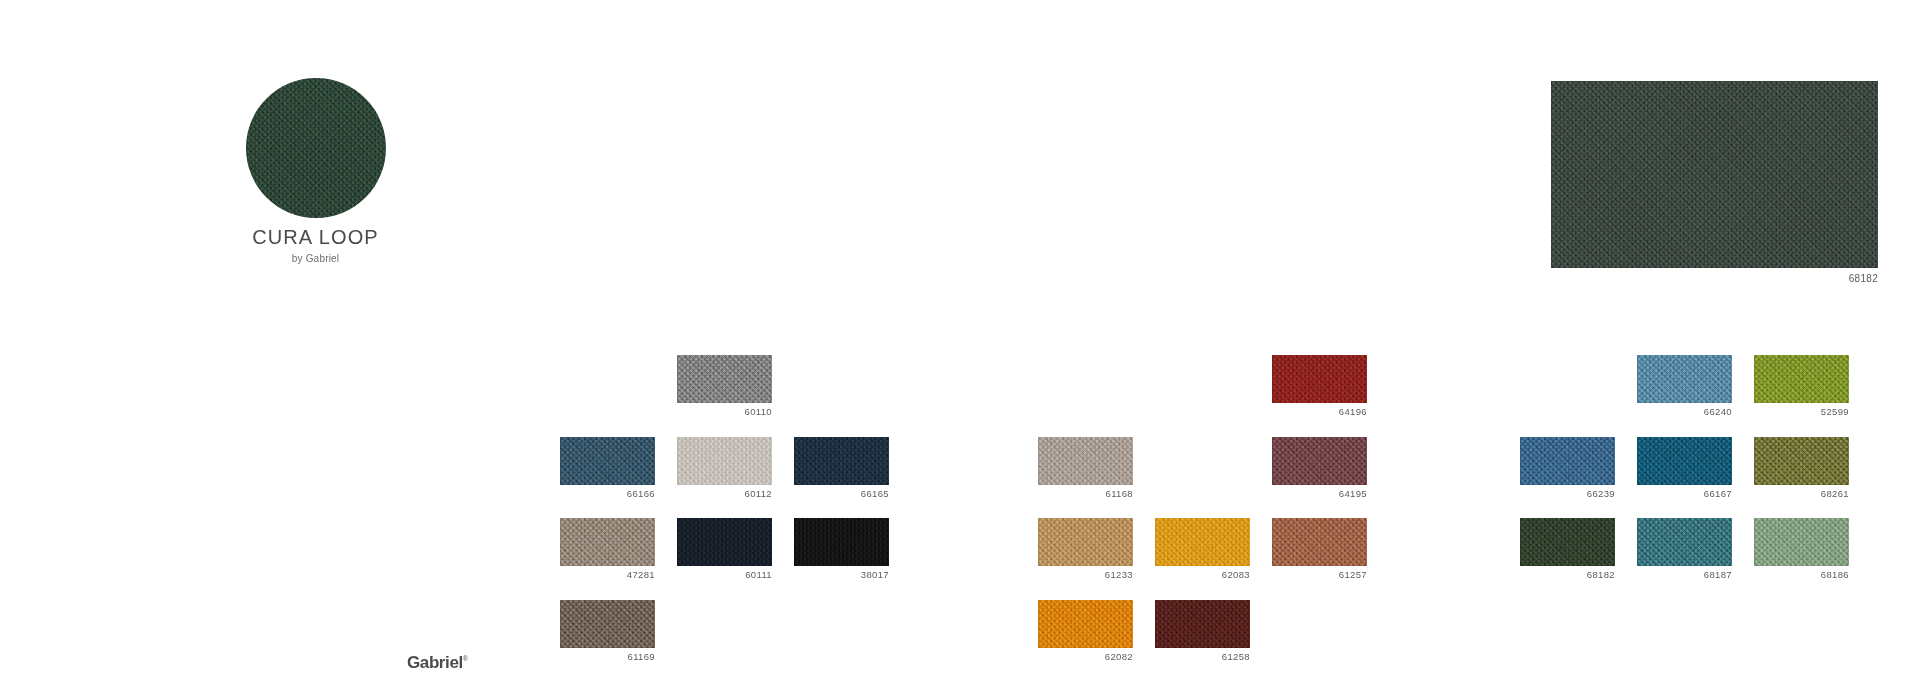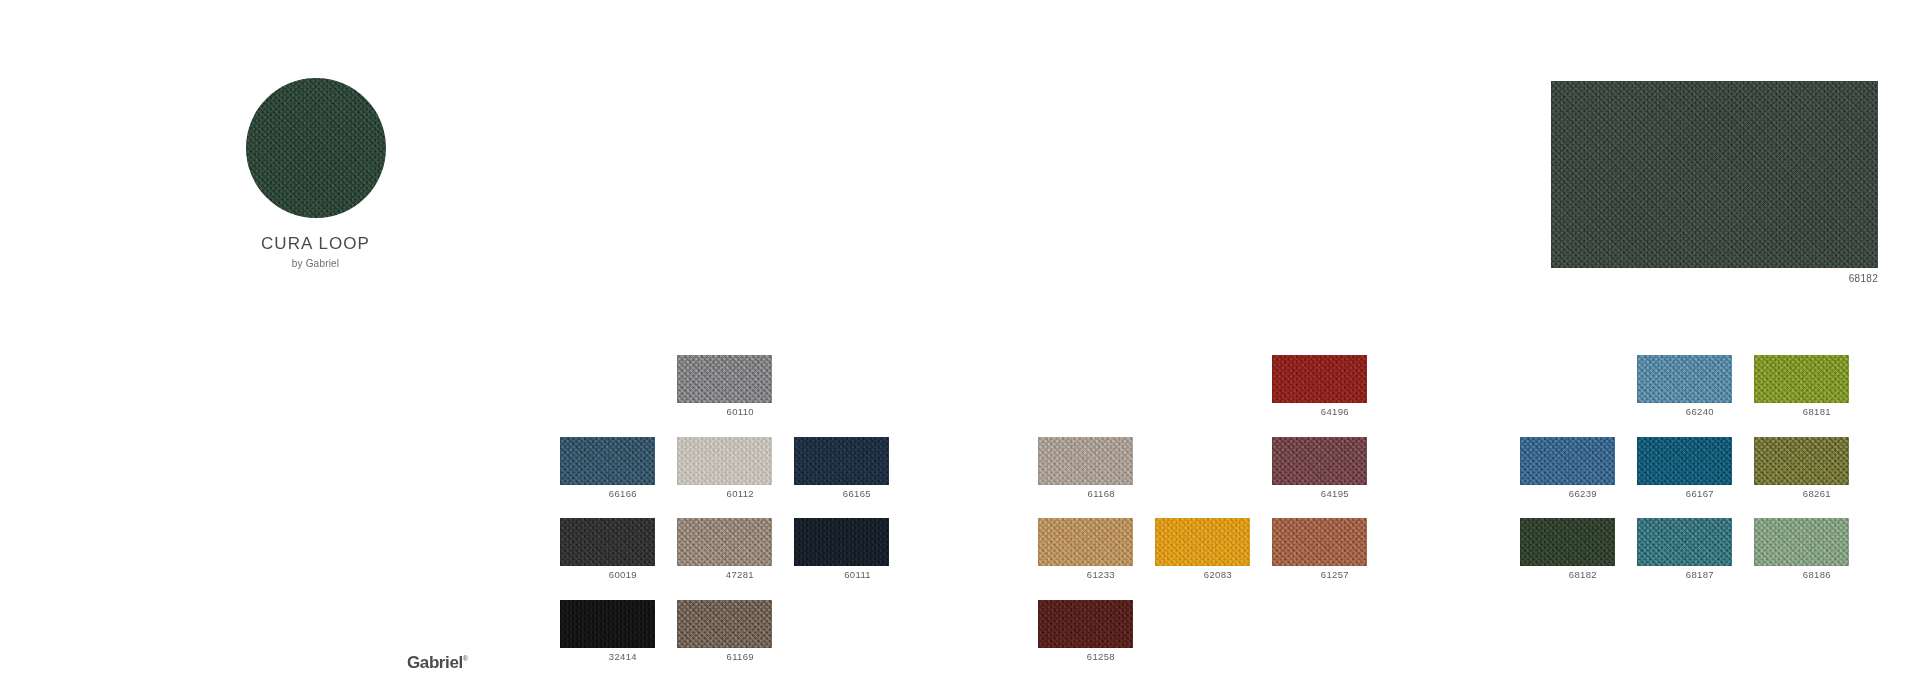--- a/index.html
+++ b/index.html
@@ -15,22 +15,22 @@
   .stage{position:absolute;inset:0;}
 
   
   .brand{position:absolute;left:243px;top:78px;width:145px;text-align:center;}
   .brand-circle{
     width:140px;height:140px;border-radius:50%;
     margin:0 auto;
     position:relative;overflow:hidden;
   }
   .brand-name{
-    margin-top:16px;
-    font-size:17px;letter-spacing:1.1px;
+    margin-top:8px;
+    font-size:20px;letter-spacing:1.1px;
     color:#4a4a4a;white-space:nowrap;
   }
   .brand-sub{
     margin-top:4px;
     font-size:10px;letter-spacing:.2px;
     color:#6d6d6d;
   }
 
   
   .hero{position:absolute;left:1551px;top:81px;width:327px;height:187px;}
@@ -45,21 +45,21 @@
   .group.g1{left:560px;}
   .group.g2{left:1038px;}
   .group.g3{left:1520px;}
 
   .grid{
     display:grid;
     grid-template-columns:repeat(3,95px);
     grid-column-gap:22px;
     grid-row-gap:20px;
   }
-  .cell{width:77px;}
+  .cell{width:95px;}
   .cell.empty .patch{visibility:hidden;}
   .cell.empty .swatch-label{visibility:hidden;}
   .patch{
     width:95px;height:48px;position:relative;overflow:hidden;
   }
   .swatch-label{
     font-size:9.5px;color:#5c5c5e;
     text-align:right;margin-top:4px;letter-spacing:.35px;
     line-height:1;
   }
@@ -161,46 +161,39 @@
           <div class="swatch-label">60112</div>
         </div>
         <div class="cell">
           <div class="patch" style="background: rgb(30, 49, 69);">
             <span class="weave"></span>
             <span class="weave2"></span>
           </div>
           <div class="swatch-label">66165</div>
         </div>
         <div class="cell">
-          <div class="patch" style="background: rgb(52, 52, 54);">
-            <span class="weave"></span>
-            <span class="weave2"></span>
-          </div>
-          <div class="swatch-label">60019</div>
-        </div>
-        <div class="cell">
           <div class="patch" style="background: rgb(158, 144, 131);">
             <span class="weave"></span>
             <span class="weave2"></span>
           </div>
           <div class="swatch-label">47281</div>
         </div>
         <div class="cell">
           <div class="patch" style="background: rgb(22, 31, 43);">
             <span class="weave"></span>
             <span class="weave2"></span>
           </div>
           <div class="swatch-label">60111</div>
         </div>
         <div class="cell">
           <div class="patch" style="background: rgb(18, 18, 20);">
             <span class="weave"></span>
             <span class="weave2"></span>
           </div>
-          <div class="swatch-label">32414</div>
+          <div class="swatch-label">38017</div>
         </div>
         <div class="cell">
           <div class="patch" style="background: rgb(122, 106, 92);">
             <span class="weave"></span>
             <span class="weave2"></span>
           </div>
           <div class="swatch-label">61169</div>
         </div>
       </div>
   </div>
@@ -254,20 +247,27 @@
           <div class="swatch-label">62083</div>
         </div>
         <div class="cell">
           <div class="patch" style="background: rgb(169, 106, 77);">
             <span class="weave"></span>
             <span class="weave2"></span>
           </div>
           <div class="swatch-label">61257</div>
         </div>
         <div class="cell">
+          <div class="patch" style="background: rgb(224, 139, 10);">
+            <span class="weave"></span>
+            <span class="weave2"></span>
+          </div>
+          <div class="swatch-label">62082</div>
+        </div>
+        <div class="cell">
           <div class="patch" style="background: rgb(93, 33, 28);">
             <span class="weave"></span>
             <span class="weave2"></span>
           </div>
           <div class="swatch-label">61258</div>
         </div>
       </div>
   </div>
   <div class="group g3">
     <div class="grid">
@@ -280,21 +280,21 @@
             <span class="weave"></span>
             <span class="weave2"></span>
           </div>
           <div class="swatch-label">66240</div>
         </div>
         <div class="cell">
           <div class="patch" style="background: rgb(138, 159, 44);">
             <span class="weave"></span>
             <span class="weave2"></span>
           </div>
-          <div class="swatch-label">68181</div>
+          <div class="swatch-label">52599</div>
         </div>
         <div class="cell">
           <div class="patch" style="background: rgb(62, 111, 150);">
             <span class="weave"></span>
             <span class="weave2"></span>
           </div>
           <div class="swatch-label">66239</div>
         </div>
         <div class="cell">
           <div class="patch" style="background: rgb(19, 97, 128);">

